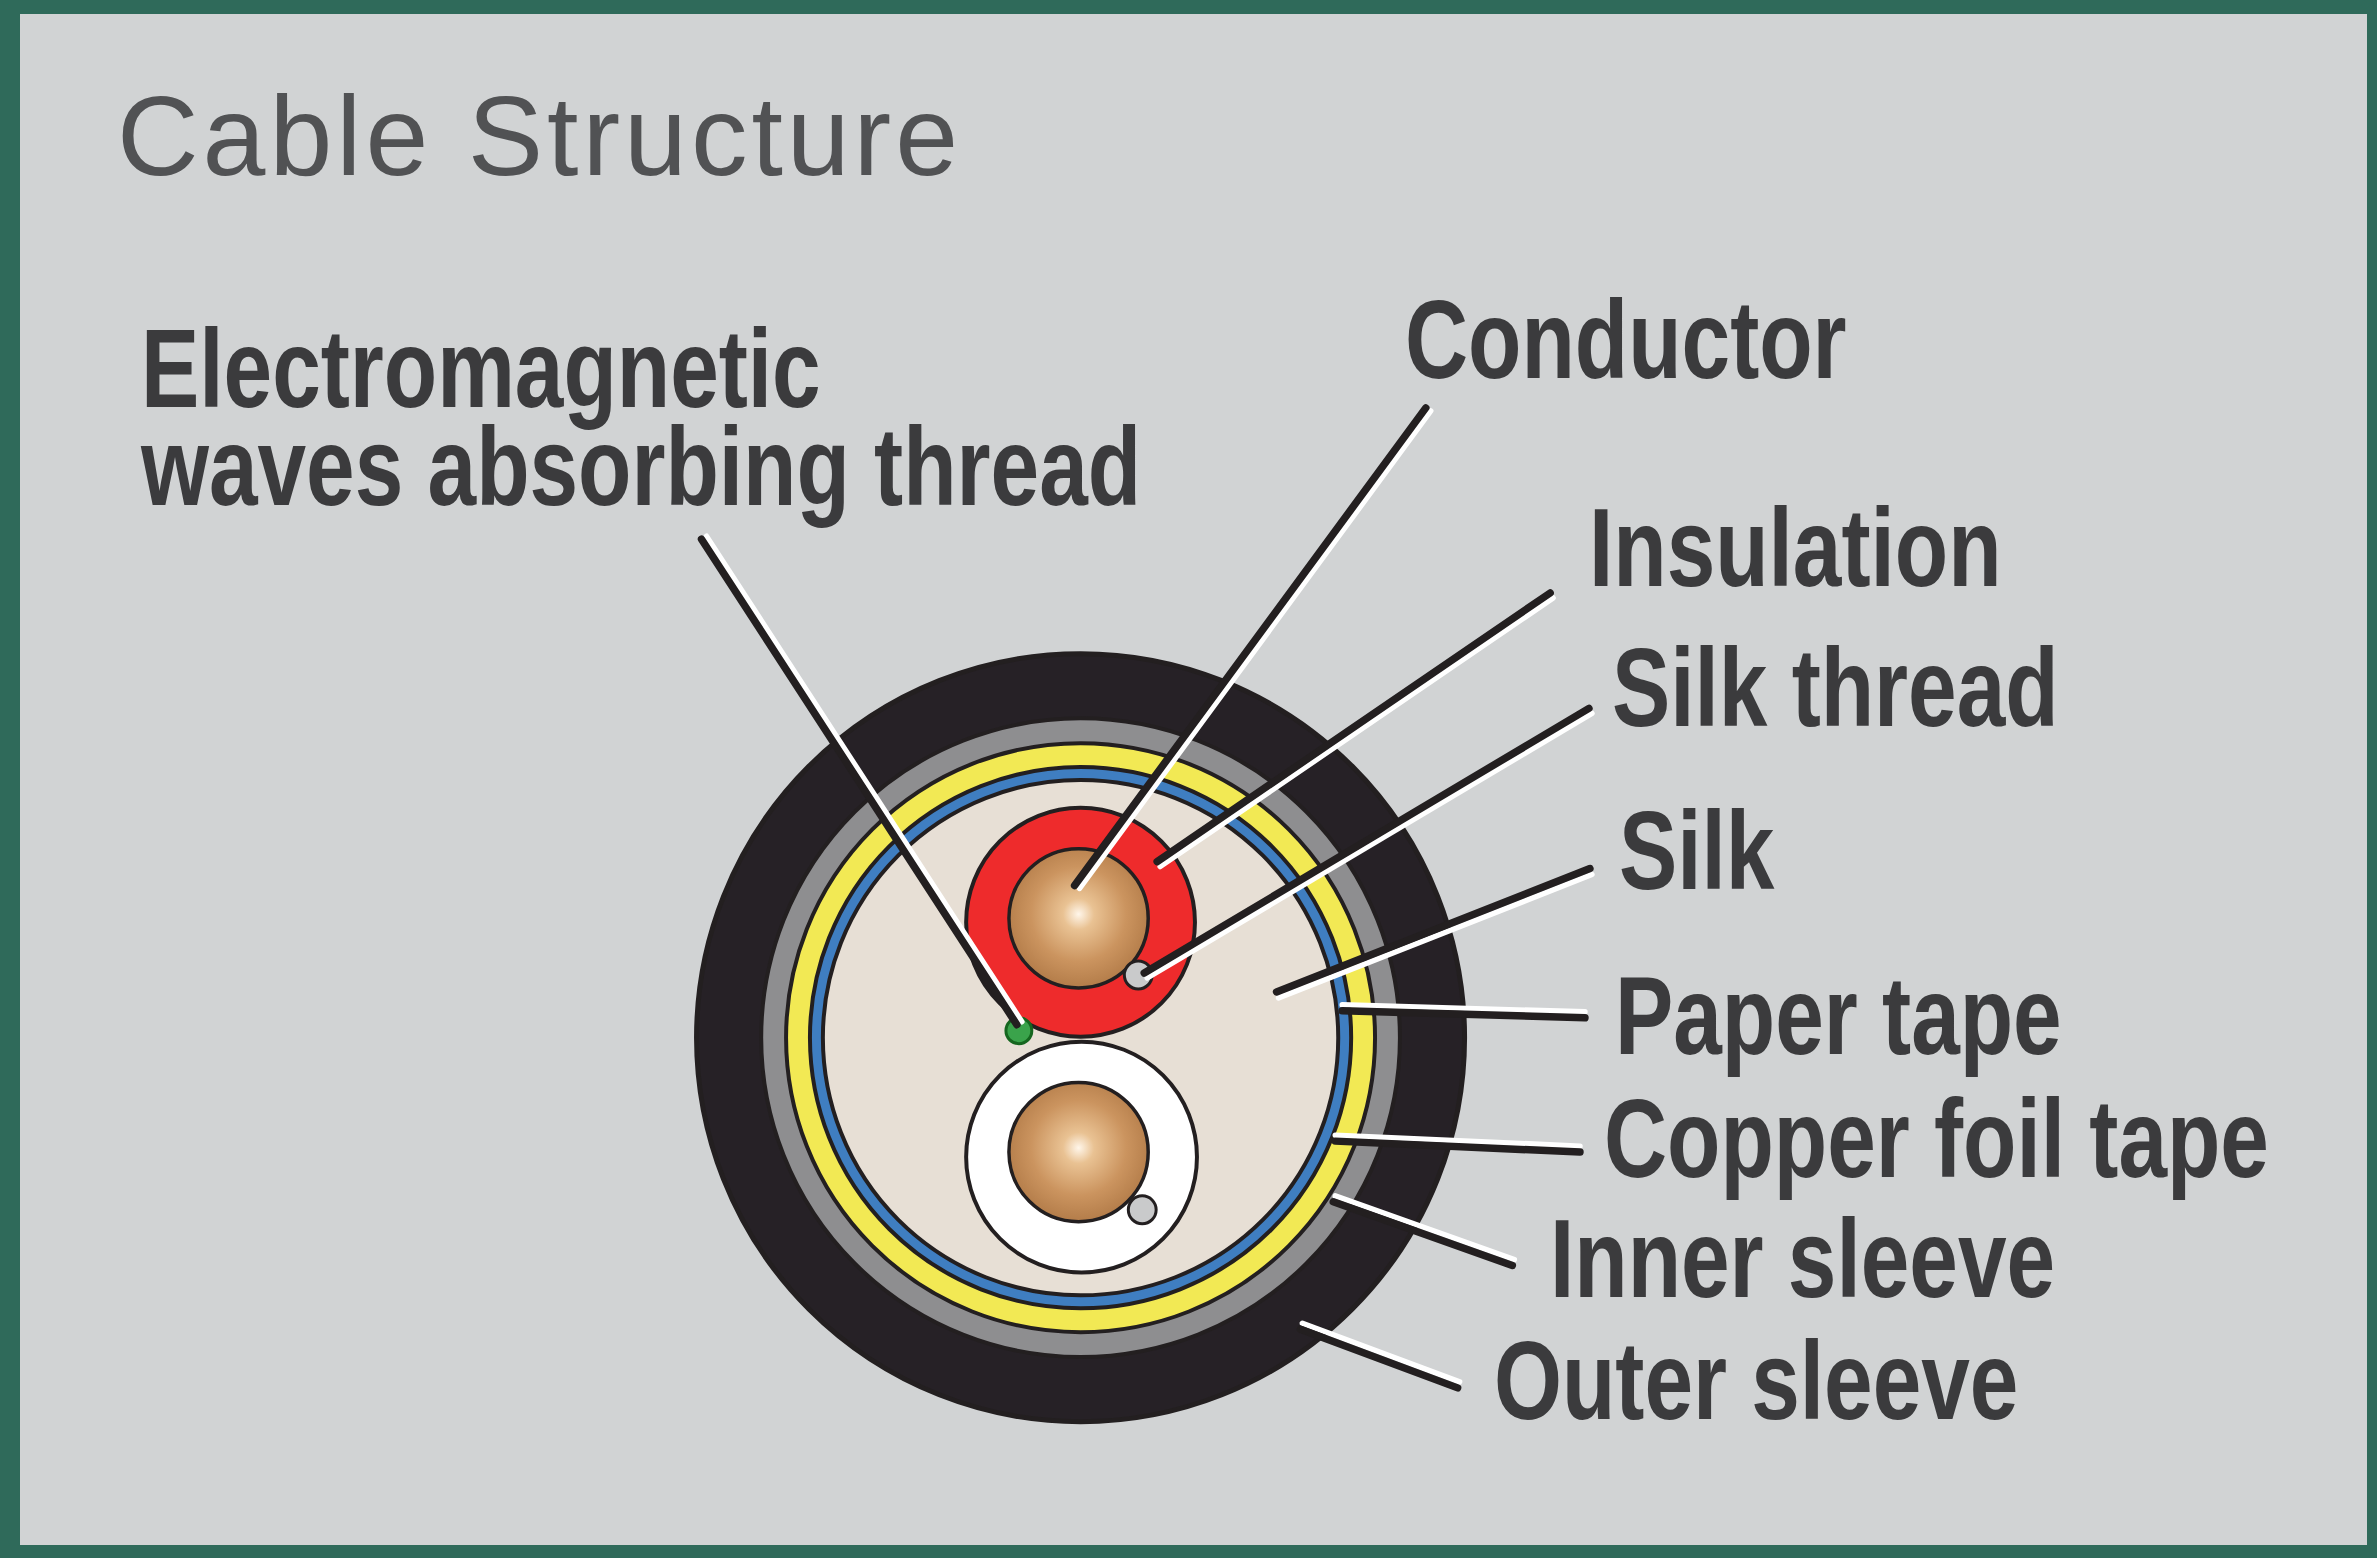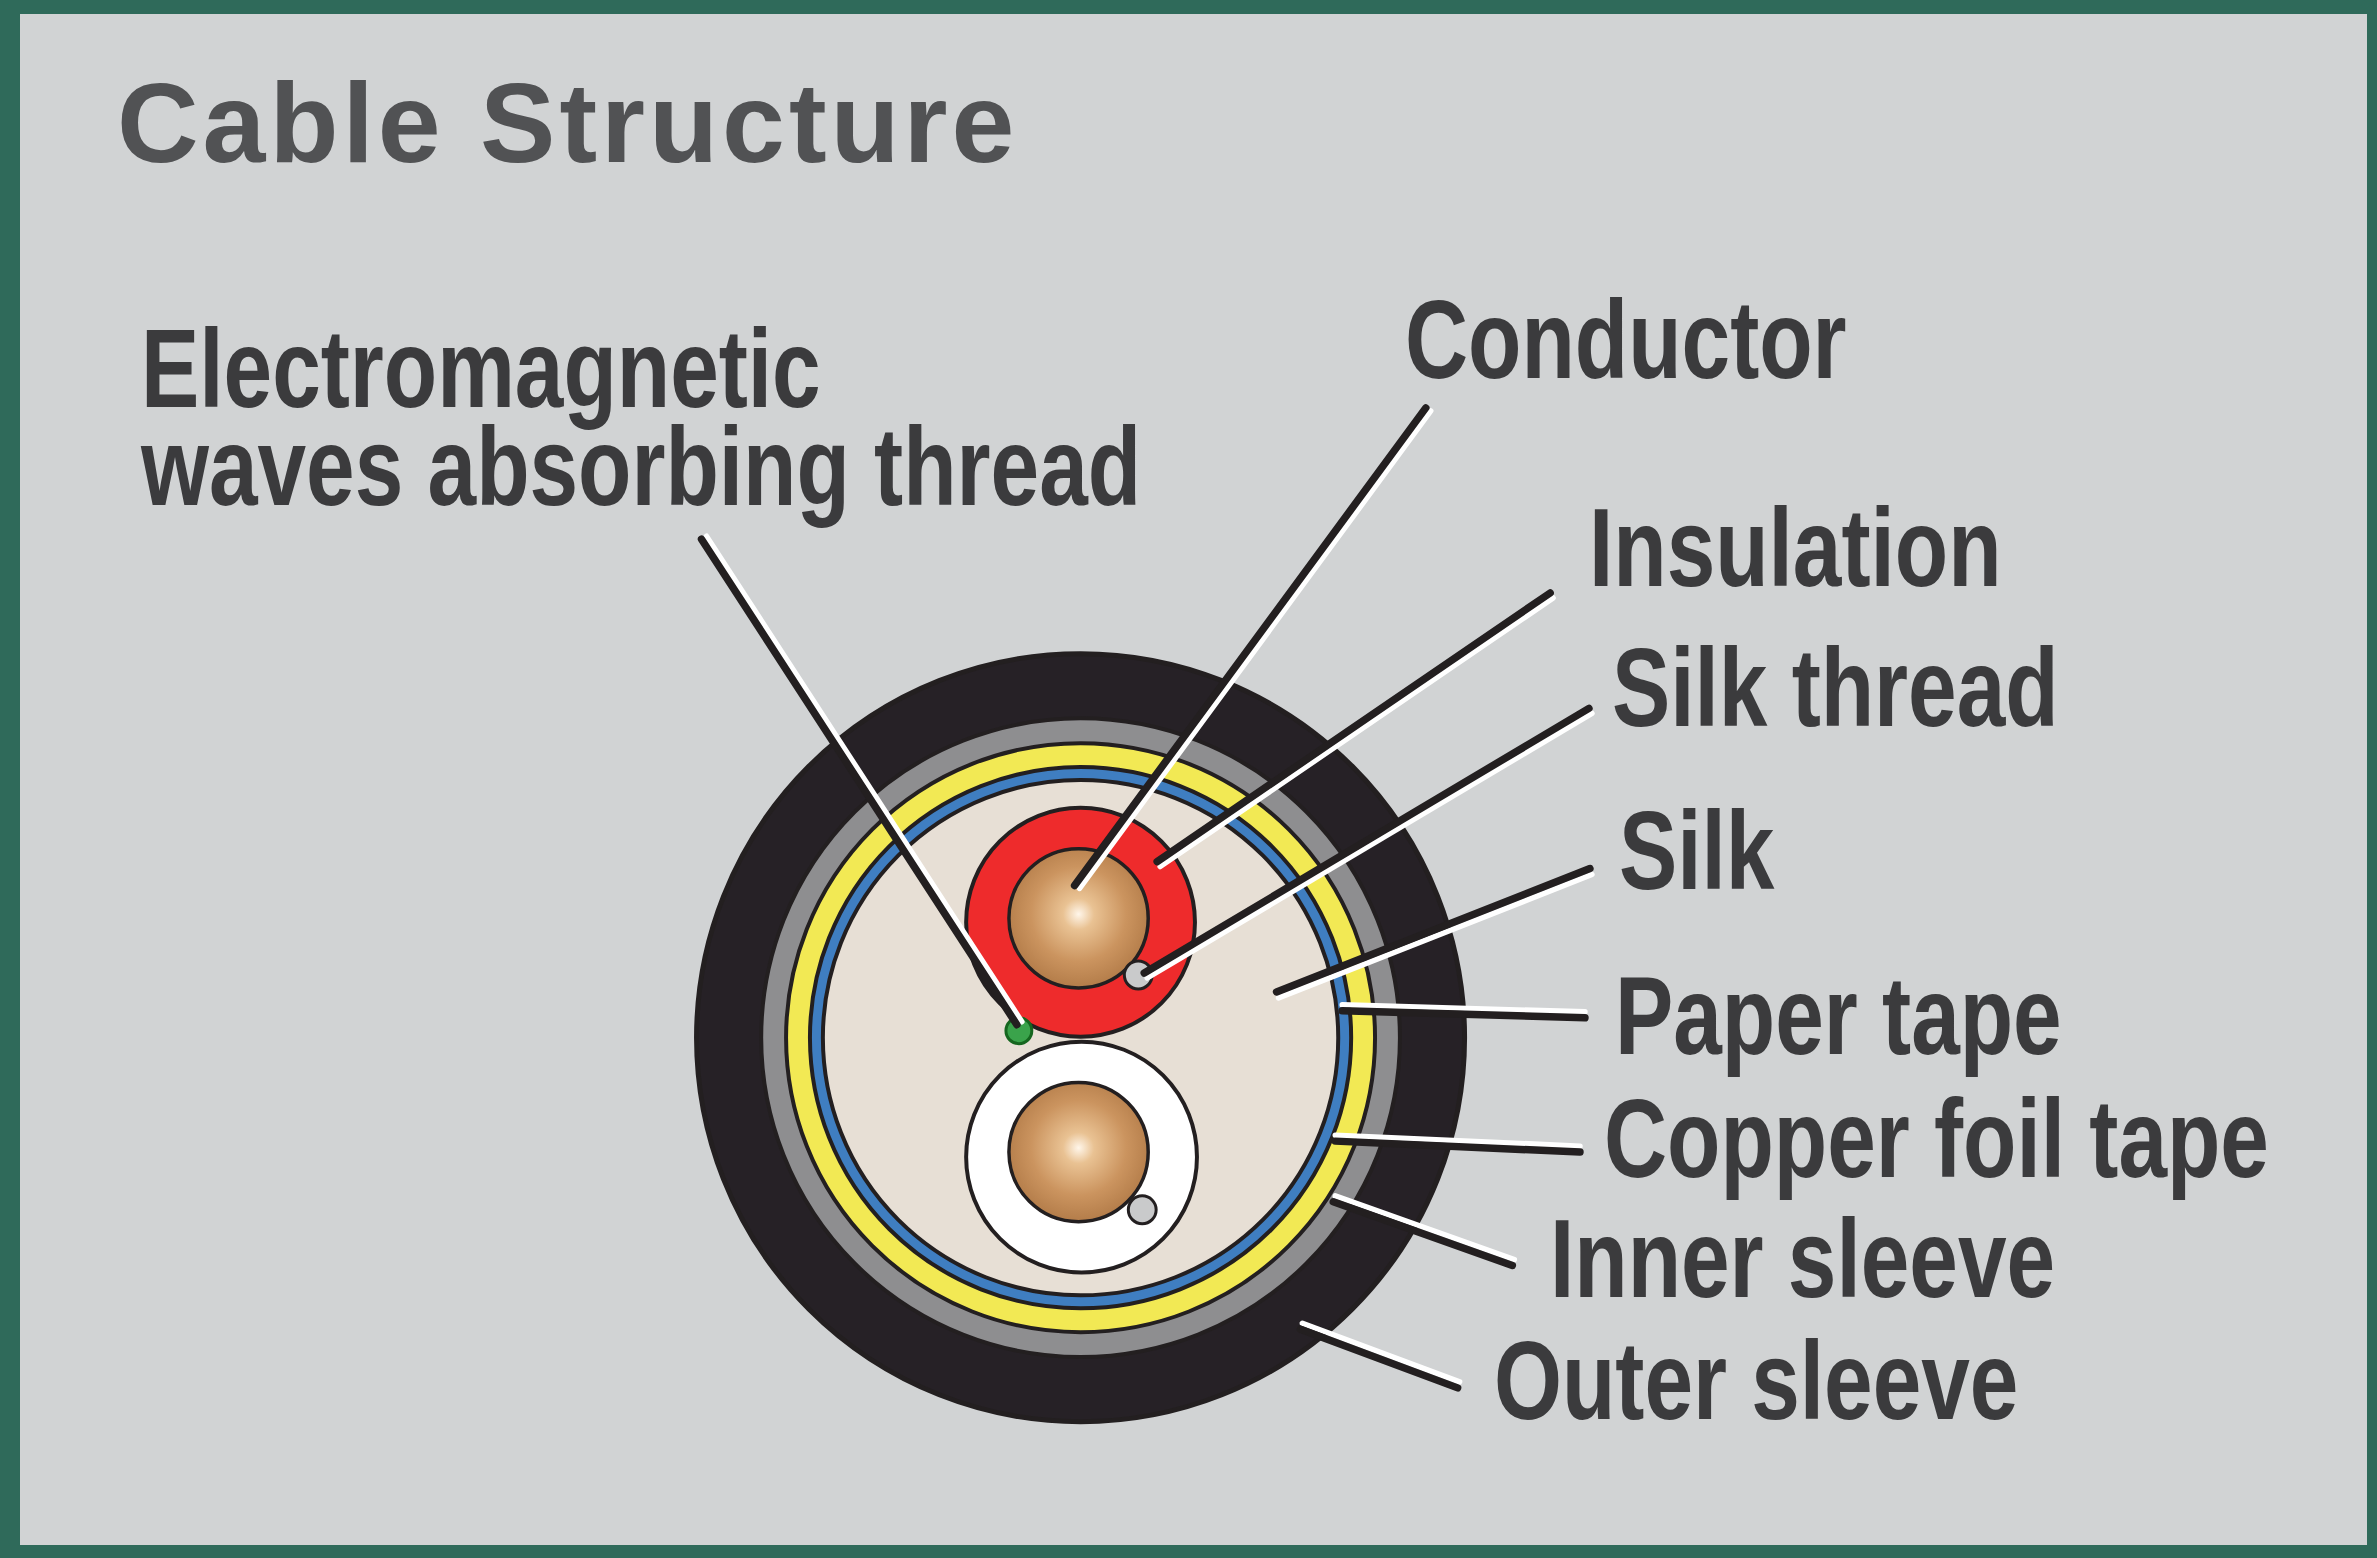--- a/index.html
+++ b/index.html
@@ -25,23 +25,23 @@
   }
   #diagram-svg {
     position: absolute;
     left: 0; top: 0;
     width: 2377px;
     height: 1558px;
   }
   .title {
     position: absolute;
     left: 117px;
-    top: 67px;
+    top: 80px;
     font-size: 113px;
-    font-weight: bold;
+    font-weight: normal;
     letter-spacing: 4px;
     white-space: nowrap;
     line-height: 1;
   }
   .lbl {
     position: absolute;
     font-size: 112px;
     font-weight: bold;
     white-space: nowrap;
     line-height: 1;

